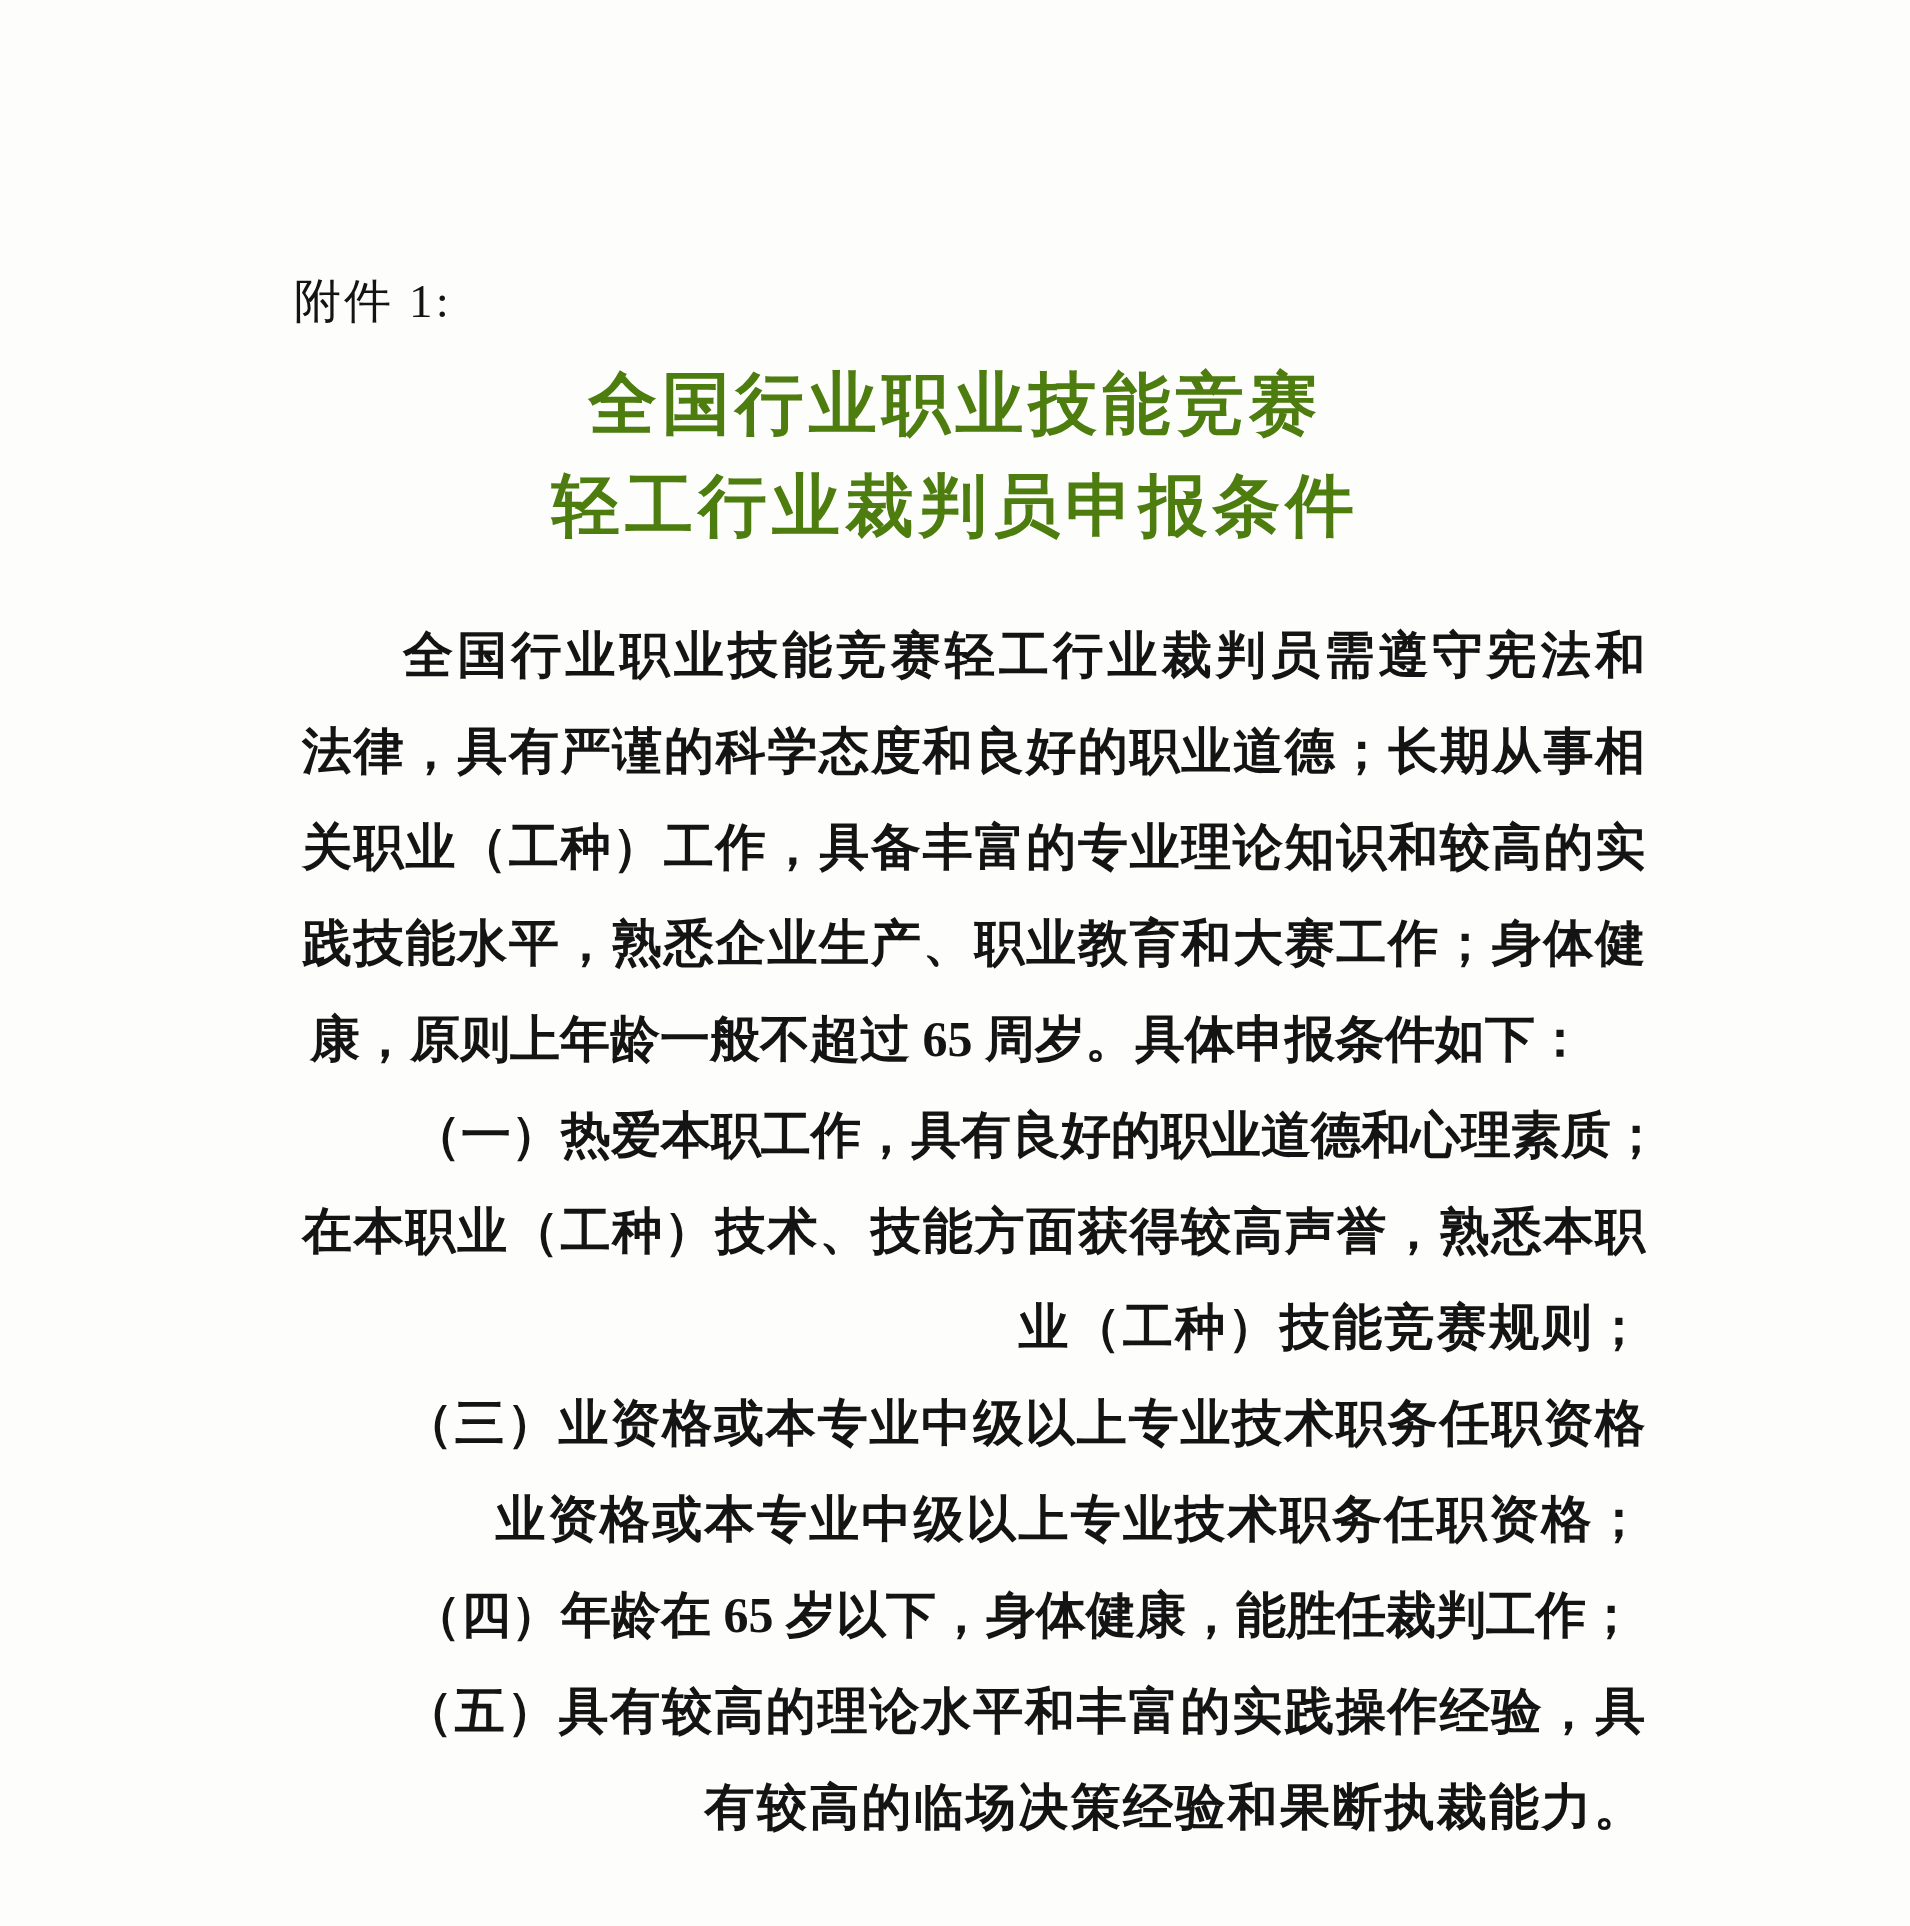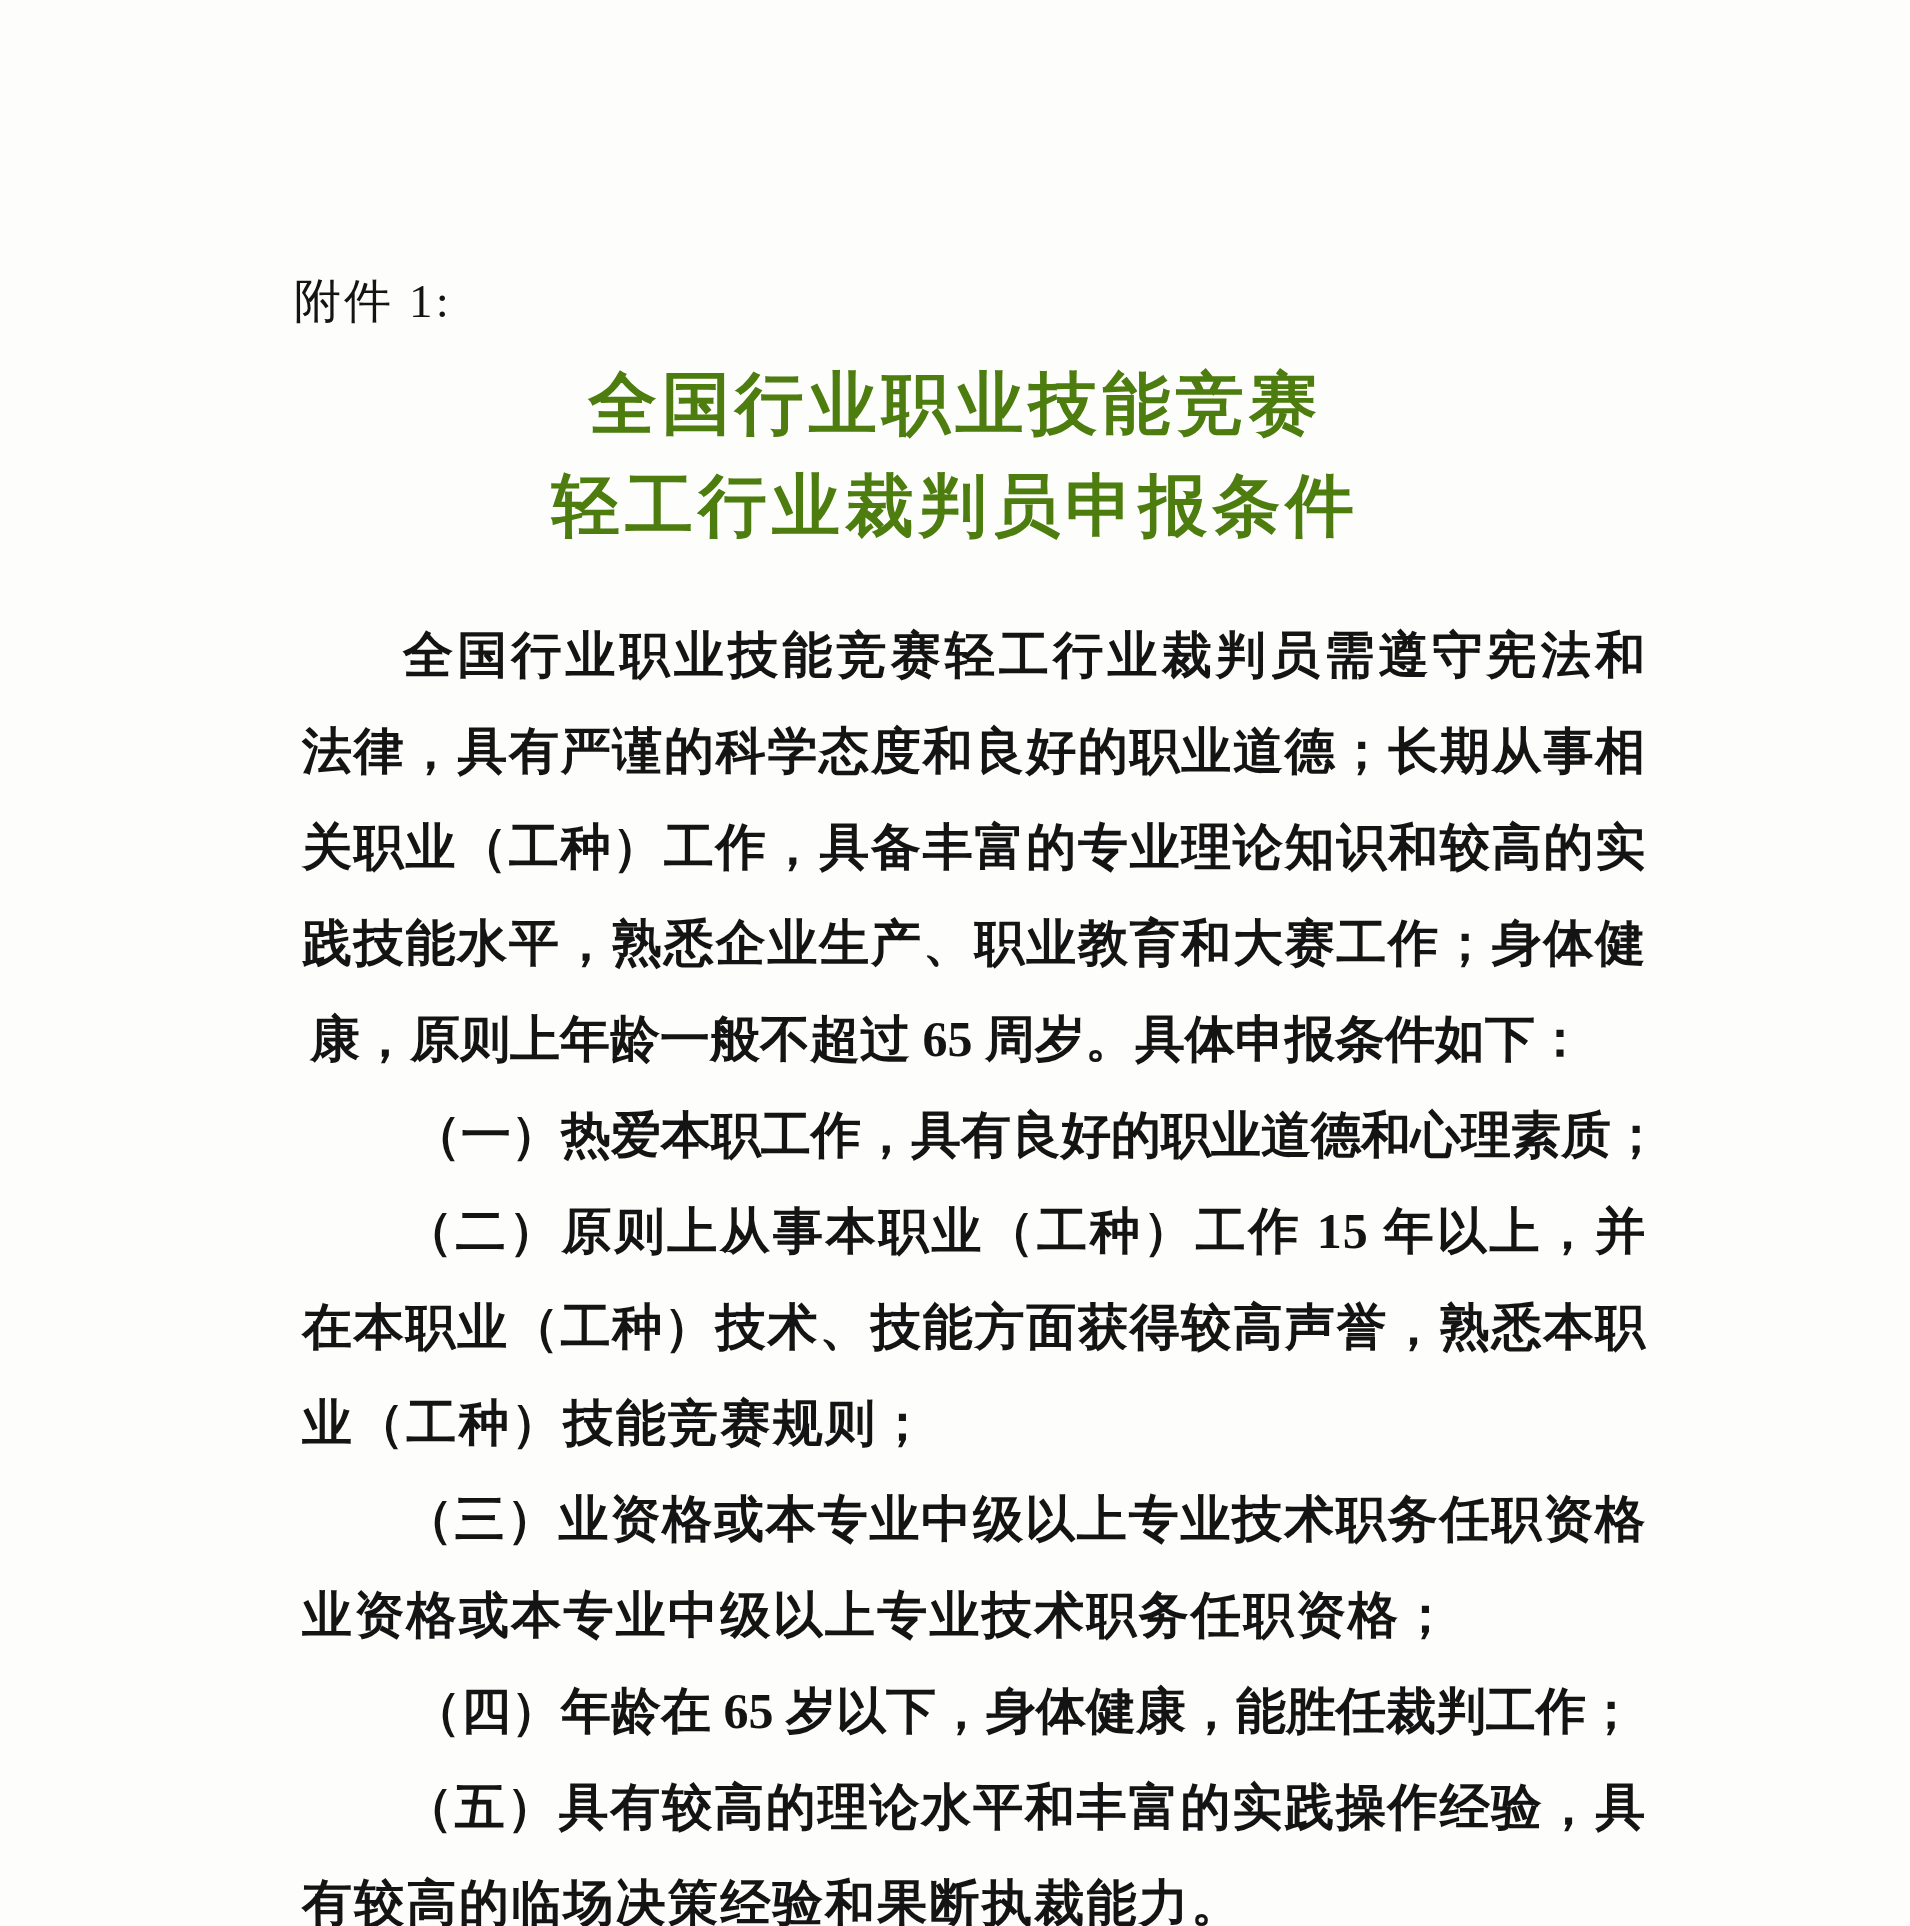--- a/index.html
+++ b/index.html
@@ -50,20 +50,21 @@
     letter-spacing: 0.8px;
     font-weight: bold;
   }
   .line.justify {
     text-align: justify;
     text-align-last: justify;
   }
   .line.left {
     letter-spacing: 2.3px;
     white-space: nowrap;
+    text-align: right;
   }
   .line.tight {
     letter-spacing: 0;
     white-space: nowrap;
     margin-left: 8px;
   }
   .line.indent {
     text-indent: 101px;
   }
 </style>
@@ -79,21 +80,20 @@
     <div class="title-line">轻工行业裁判员申报条件</div>
   </div>
 
   <div class="body-block">
     <div class="line indent justify">全国行业职业技能竞赛轻工行业裁判员需遵守宪法和</div>
     <div class="line justify">法律，具有严谨的科学态度和良好的职业道德；长期从事相</div>
     <div class="line justify">关职业（工种）工作，具备丰富的专业理论知识和较高的实</div>
     <div class="line justify">践技能水平，熟悉企业生产、职业教育和大赛工作；身体健</div>
     <div class="line tight">康，原则上年龄一般不超过 65 周岁。具体申报条件如下：</div>
     <div class="line indent tight">（一）热爱本职工作，具有良好的职业道德和心理素质；</div>
-    <div class="line indent justify">（二）原则上从事本职业（工种）工作 15 年以上，并</div>
     <div class="line justify">在本职业（工种）技术、技能方面获得较高声誉，熟悉本职</div>
     <div class="line left">业（工种）技能竞赛规则；</div>
     <div class="line indent justify">（三）业资格或本专业中级以上专业技术职务任职资格</div>
     <div class="line left">业资格或本专业中级以上专业技术职务任职资格；</div>
     <div class="line indent tight">（四）年龄在 65 岁以下，身体健康，能胜任裁判工作；</div>
     <div class="line indent justify">（五）具有较高的理论水平和丰富的实践操作经验，具</div>
     <div class="line left">有较高的临场决策经验和果断执裁能力。</div>
 
   </div>
 

